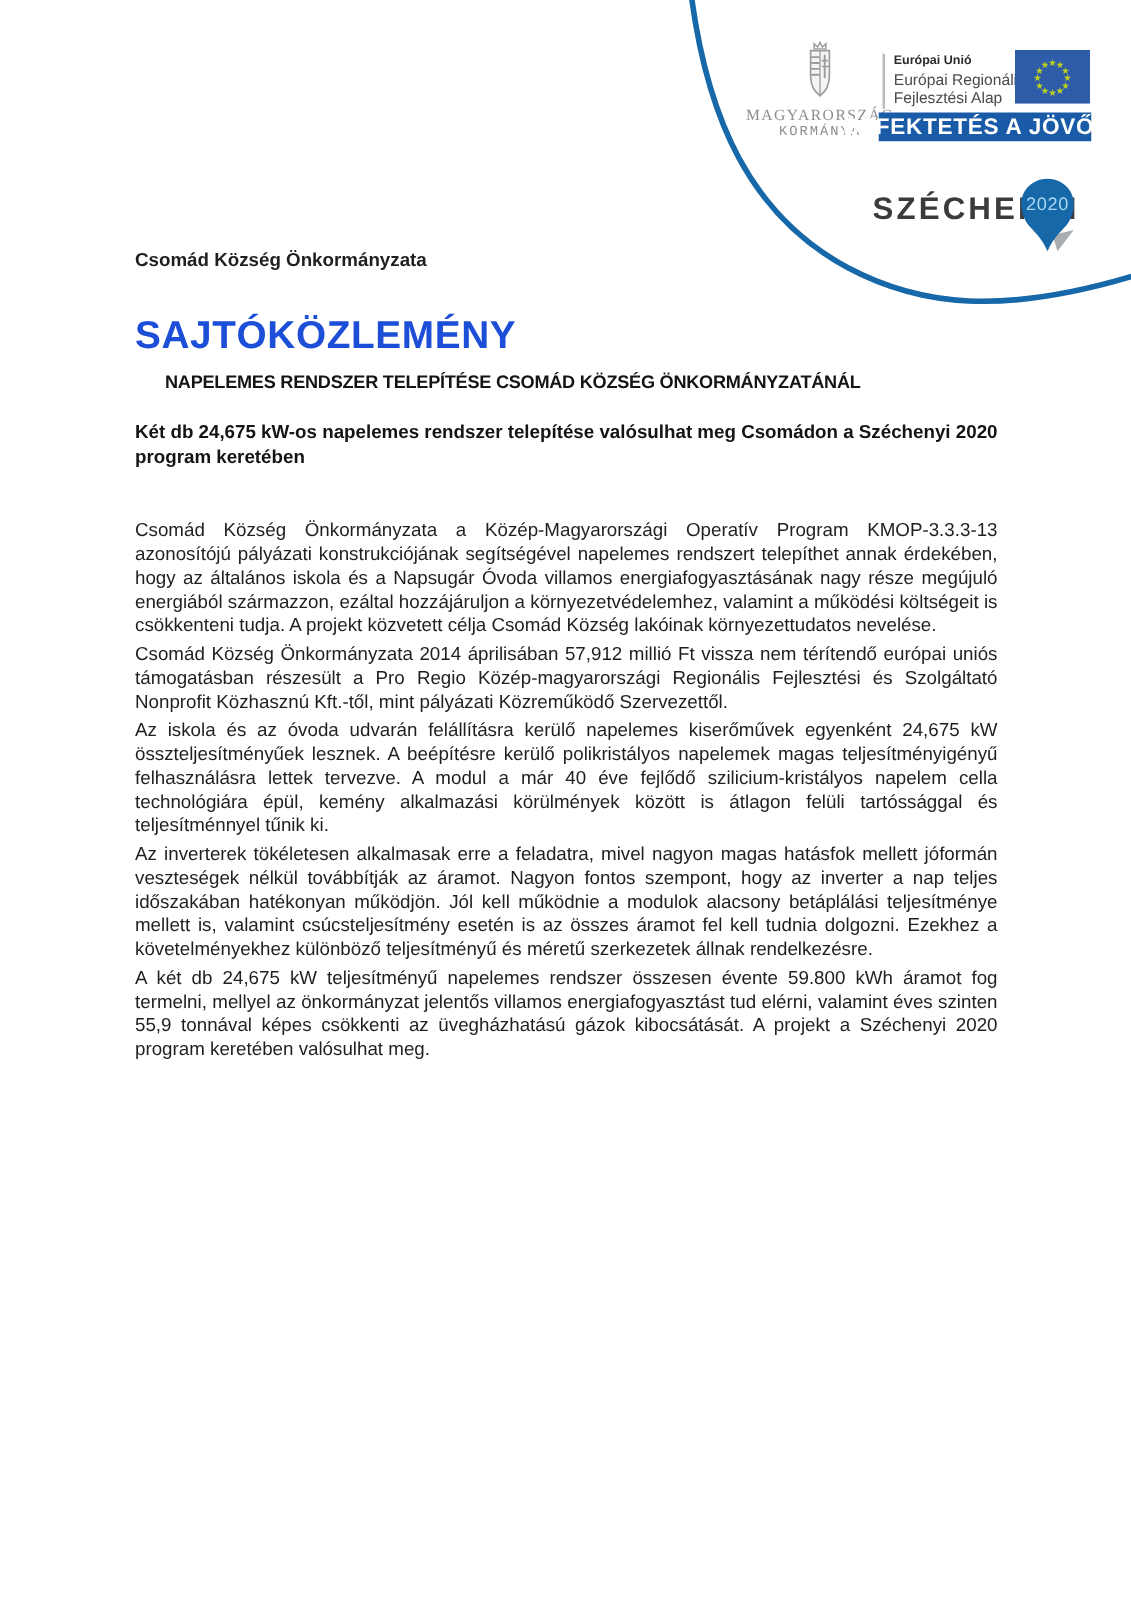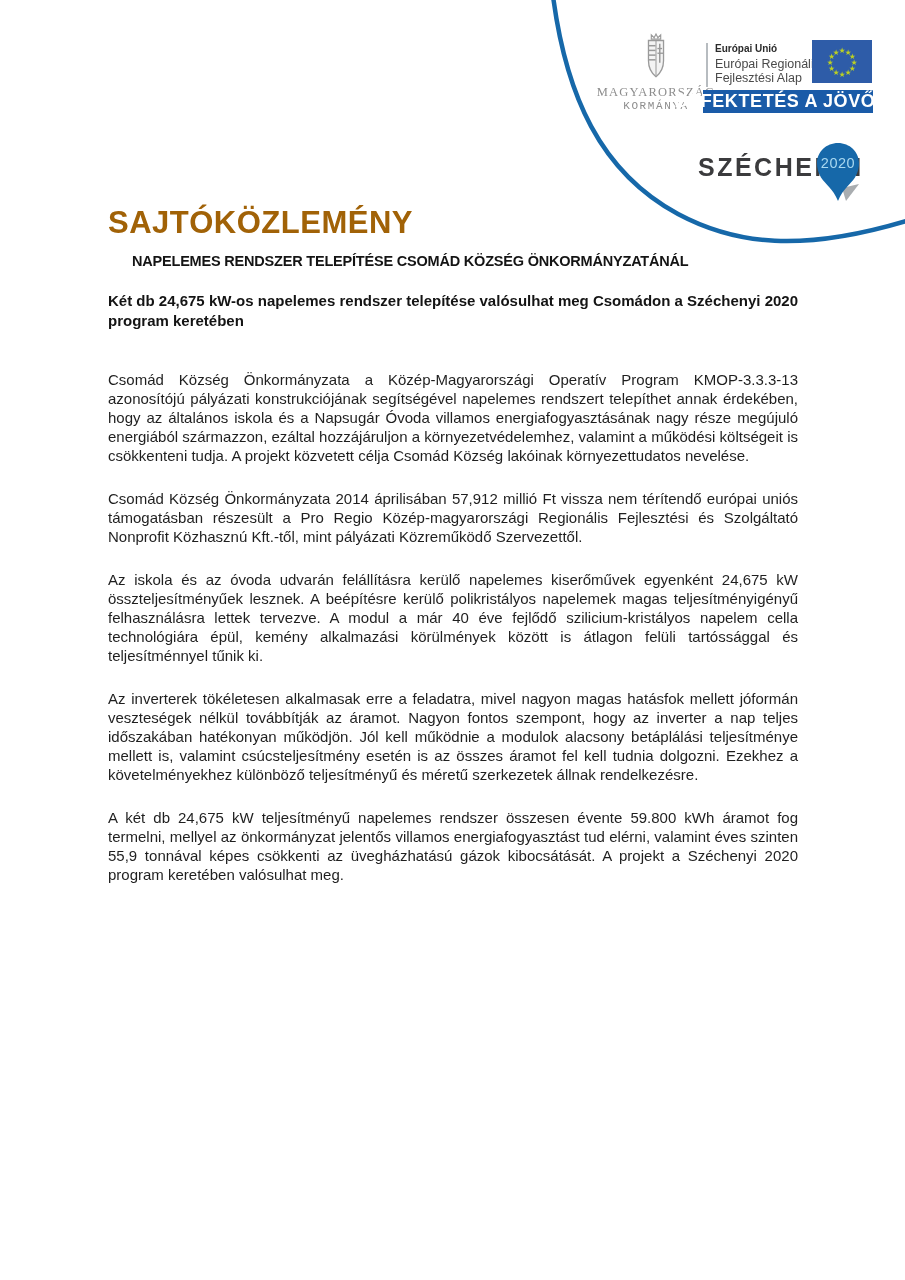--- a/index.html
+++ b/index.html
@@ -58,37 +58,37 @@
   }
   .szechenyi-pin { position: absolute; left: 118px; top: 0; }
 
   
   .content {
     position: absolute; left: 108px; top: 190px; width: 690px;
   }
   .doc-date { font-size: 15px; line-height: 20px; }
   .doc-org  { font-size: 15px; font-weight: bold; line-height: 20px; margin-top: 9px; }
   .doc-title {
-    margin-top: 15px;
+    margin-top: 31px;
     font-size: 31px; font-weight: bold; letter-spacing: 0.5px;
-    color: #a16207; line-height: 36px;
+    color: #1d4ed8; line-height: 36px;
   }
   .doc-subtitle {
     margin-top: 11px;
     font-size: 14.5px; font-weight: bold; letter-spacing: -0.2px;
     line-height: 19px; color: #141414; margin-left: 24px;
   }
   .doc-lead {
     margin-top: 20px;
     font-size: 15px; font-weight: bold; line-height: 19.5px;
     text-align: justify; color: #141414;
   }
   .doc-par {
     font-size: 15px; line-height: 19px; text-align: justify;
-    margin-top: 24px; color: #1f1f1f;
+    margin-top: 4px; color: #1f1f1f;
   }
   .doc-par.first { margin-top: 40px; }
 </style>
 </head>
 <body>
 
 <div class="page">
 
   <svg class="curve-svg" width="905" height="270" viewBox="0 0 905 270" aria-hidden="true">
     <path d="M553,-4 C566,95 600,172 678,214 C736,245 802,252 906,221" fill="none" stroke="#1668a9" stroke-width="4.5" stroke-linecap="round"></path>
@@ -141,20 +141,21 @@
   <div class="szechenyi">
     <span class="szechenyi-wordmark">SZÉCHENYI</span>
     <svg class="szechenyi-pin" width="46" height="62" viewBox="0 0 46 62" aria-hidden="true">
       <polygon points="26,46 43,42 30,59" fill="#a9adb0"></polygon>
       <path d="M22,59 C17,46.5 9.5,42.5 5,35.5 C1.8,30 1,25.5 1,21 C1,9.8 10.4,1 22,1 C33.6,1 43,9.8 43,21 C43,25.5 42.2,30 39,35.5 C34.5,42.5 27,46.5 22,59 Z" fill="#1668a9"></path>
       <text x="22" y="26" text-anchor="middle" font-size="14.5" font-family="'Liberation Sans', sans-serif" letter-spacing="0.5" fill="#a8d8f0">2020</text>
     </svg>
   </div>
 
   <main class="content">
+    <p class="doc-org">Csomád Község Önkormányzata</p>
 
     <h1 class="doc-title">SAJTÓKÖZLEMÉNY</h1>
 
     <h2 class="doc-subtitle">NAPELEMES RENDSZER TELEPÍTÉSE CSOMÁD KÖZSÉG ÖNKORMÁNYZATÁNÁL</h2>
 
     <p class="doc-lead">Két db 24,675 kW-os napelemes rendszer telepítése valósulhat meg Csomádon a Széchenyi 2020 program keretében</p>
 
     <p class="doc-par first">Csomád Község Önkormányzata a Közép-Magyarországi Operatív Program KMOP-3.3.3-13 azonosítójú pályázati konstrukciójának segítségével napelemes rendszert telepíthet annak érdekében, hogy az általános iskola és a Napsugár Óvoda villamos energiafogyasztásának nagy része megújuló energiából származzon, ezáltal hozzájáruljon a környezetvédelemhez, valamint a működési költségeit is csökkenteni tudja. A projekt közvetett célja Csomád Község lakóinak környezettudatos nevelése.</p>
     <p class="doc-par">Csomád Község Önkormányzata 2014 áprilisában 57,912 millió Ft vissza nem térítendő európai uniós támogatásban részesült a Pro Regio Közép-magyarországi Regionális Fejlesztési és Szolgáltató Nonprofit Közhasznú Kft.-től, mint pályázati Közreműködő Szervezettől.</p>
     <p class="doc-par">Az iskola és az óvoda udvarán felállításra kerülő napelemes kiserőművek egyenként 24,675 kW összteljesítményűek lesznek. A beépítésre kerülő polikristályos napelemek magas teljesítményigényű felhasználásra lettek tervezve. A modul a már 40 éve fejlődő szilicium-kristályos napelem cella technológiára épül, kemény alkalmazási körülmények között is átlagon felüli tartóssággal és teljesítménnyel tűnik ki.</p>

